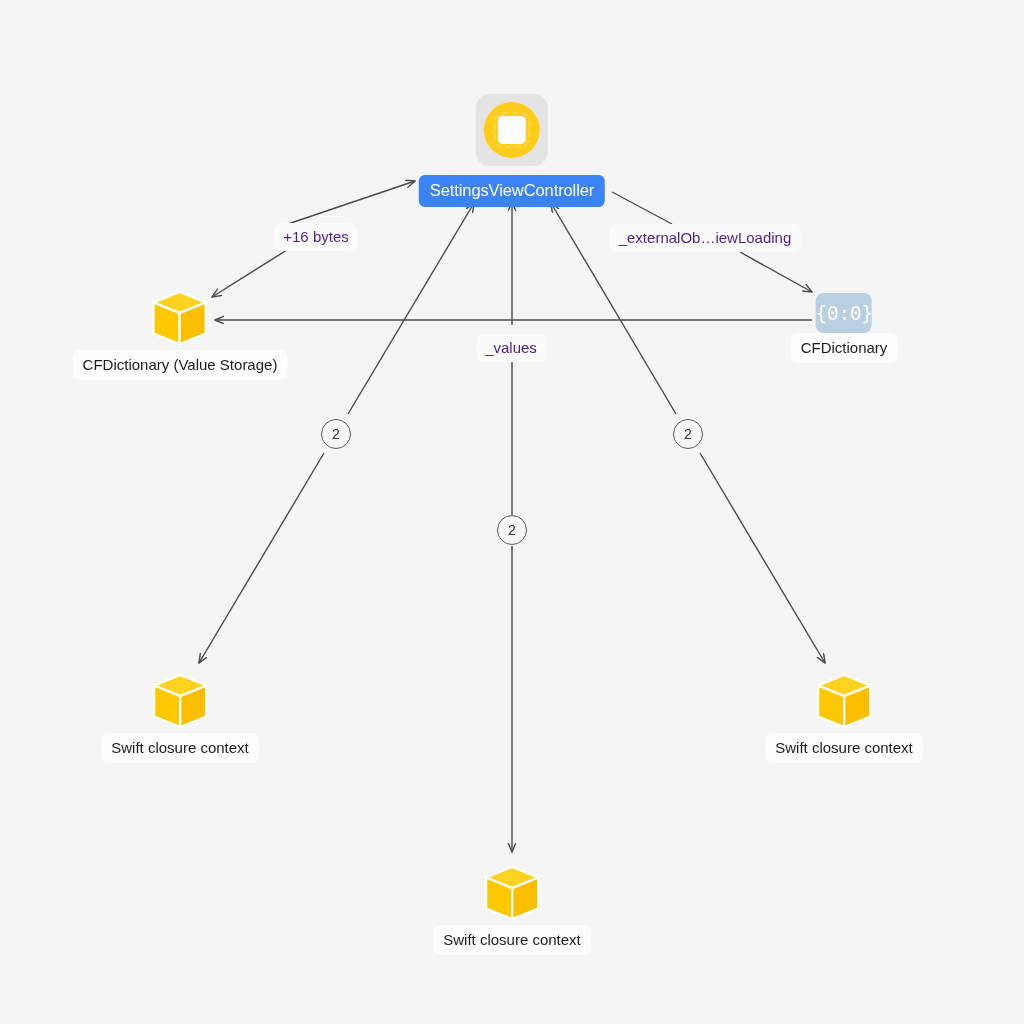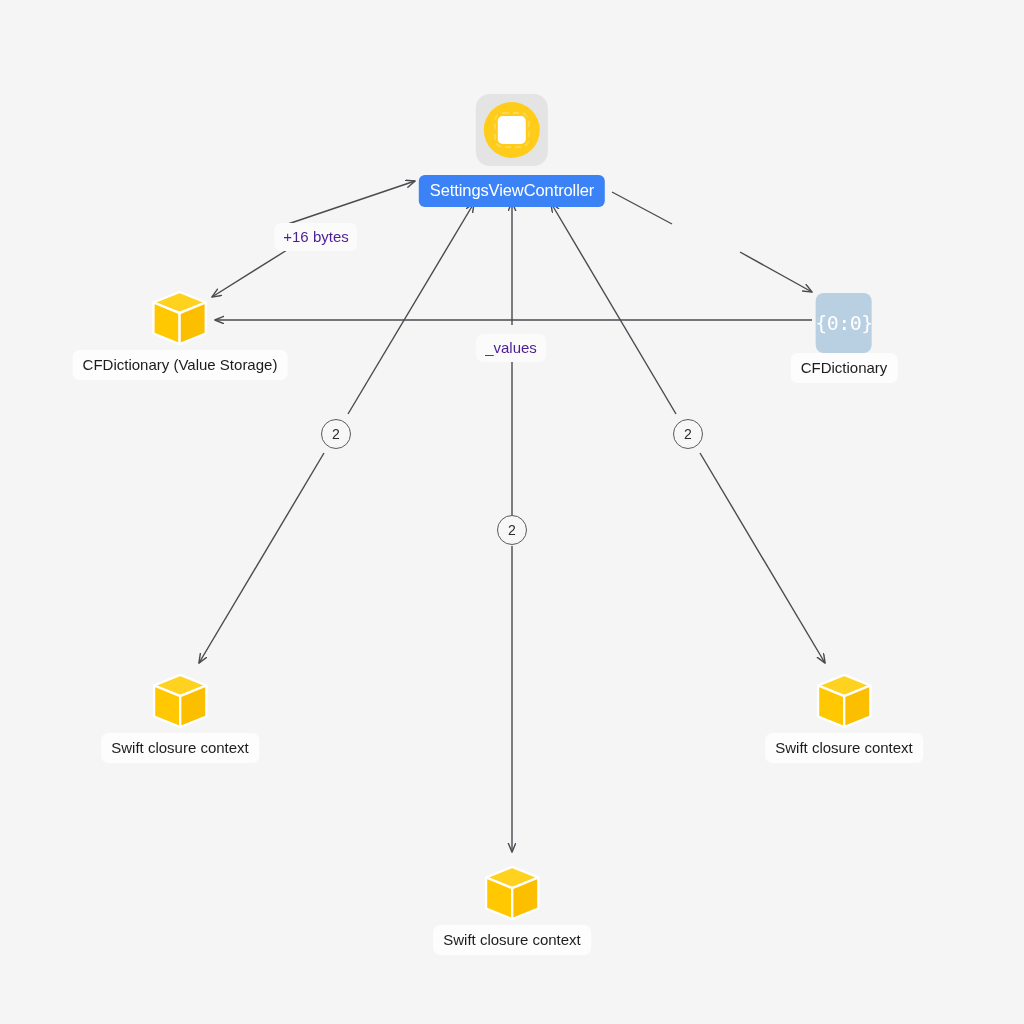--- a/index.html
+++ b/index.html
@@ -80,21 +80,21 @@
   
   .cube {
     width: 62px;
     height: 62px;
     display: block;
   }
 
   
   .cfdict-tile {
     width: 56px;
-    height: 60px;
+    height: 40px;
     border-radius: 8px;
     background: #b9cfe2;
     display: flex;
     align-items: center;
     justify-content: center;
   }
   .cfdict-glyph {
     font-family: "DejaVu Sans Mono", monospace;
     font-size: 20px;
     color: #ffffff;
@@ -181,20 +181,21 @@
     </g>
 
     <g>
       <line x1="676" y1="414" x2="551" y2="203" stroke="#4a4a4f" stroke-width="1.4" marker-end="url(#ah)"></line>
       <line x1="700" y1="453" x2="825" y2="663" stroke="#4a4a4f" stroke-width="1.4" marker-end="url(#ah)"></line>
     </g>
   </svg>
 
   <div class="edge-label" style="left:316px; top:237px;">+16 bytes</div>
 
+  <div class="edge-label" style="left:705px; top:238px;">_externalOb…iewLoading</div>
 
   <div class="edge-label" style="left:511px; top:348px;">_values</div>
 
   <div class="count-badge" style="left:336px; top:434px;">2</div>
 
   <div class="count-badge" style="left:512px; top:530px;">2</div>
 
   <div class="count-badge" style="left:688px; top:434px;">2</div>
 
   <div class="node" style="left:512px; top:94px;">

